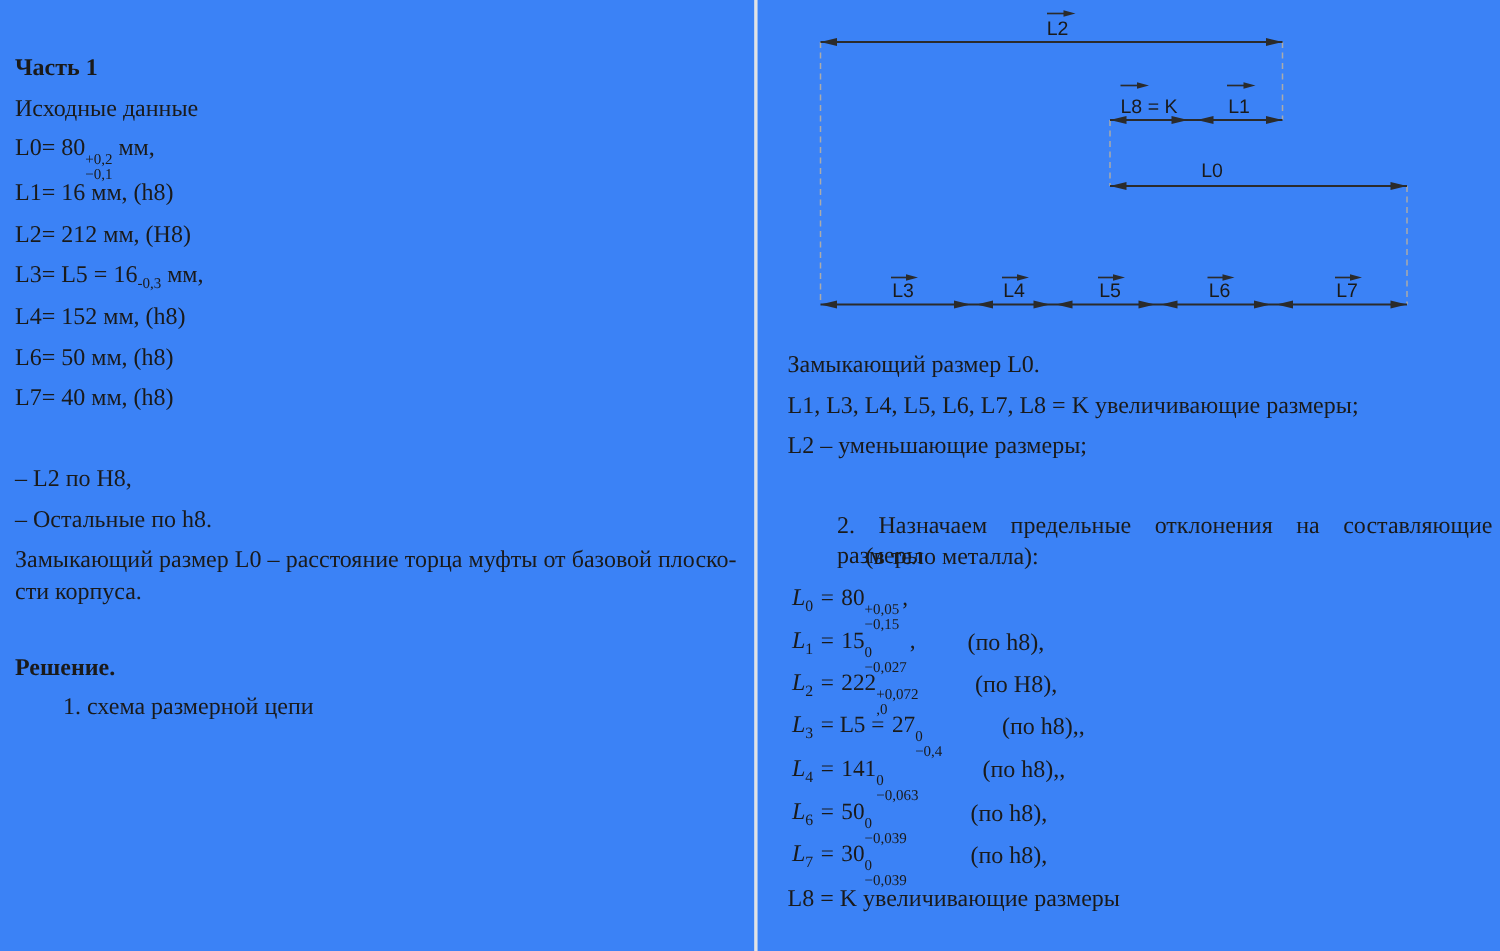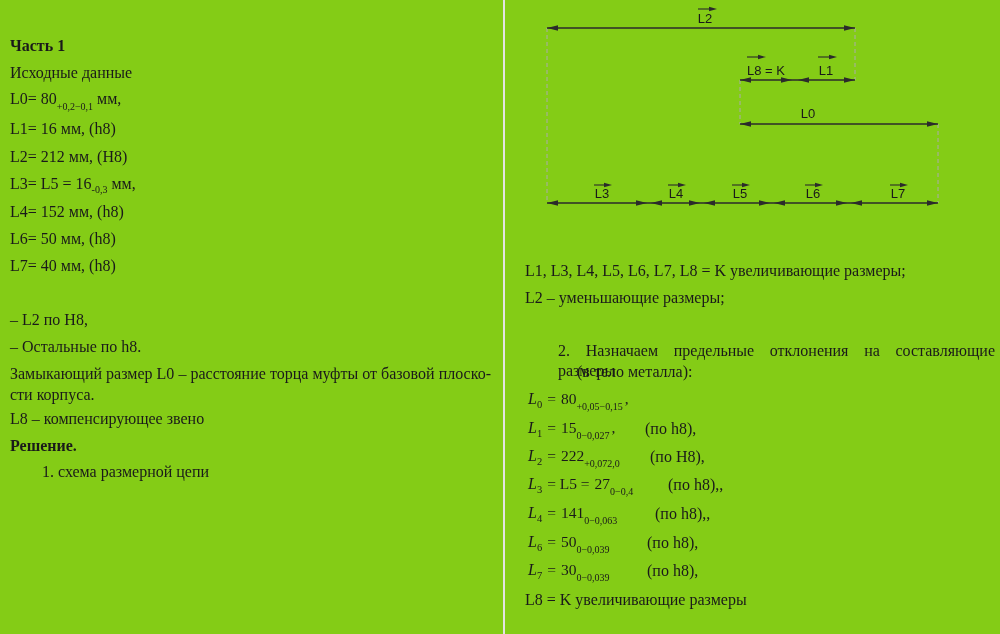--- a/index.html
+++ b/index.html
@@ -1,28 +1,28 @@
 <!DOCTYPE html>
 <html><head>
 <meta charset="utf-8">
 <style>
   html,body{margin:0;padding:0;}
   body{
     width:1000px;height:634px;background:#ffffff;position:relative;overflow:hidden;
     font-family:"Liberation Serif",serif;color:#1a1a1a;
   }
-  .page{position:absolute;top:0;height:634px;background:#84cc16;}
+  .page{position:absolute;top:0;height:634px;background:#3b82f6;}
   #page-left{left:0;width:503px;}
   #page-right{left:505px;width:495px;}
   .divider{position:absolute;top:0;left:503px;width:2px;height:634px;background:#e3e3e3;}
   .ln{position:absolute;left:10px;font-size:16px;line-height:20px;white-space:nowrap;}
   .b{font-weight:bold;}
   .bi{font-weight:bold;}
   .just{white-space:normal;text-align:justify;text-align-last:justify;right:12px;}
-  .supsub{display:inline-flex;flex-direction:row;align-items:flex-start;
+  .supsub{display:inline-flex;flex-direction:column;align-items:flex-start;
           vertical-align:-6px;font-size:10px;line-height:9.5px;letter-spacing:0;}
   sub.inl{font-size:10px;}
   
   .rln{position:absolute;left:20px;font-size:16px;line-height:20px;white-space:nowrap;}
   .step2a{position:absolute;left:53px;width:437px;font-size:16px;line-height:20px;
           text-align:justify;text-align-last:justify;}
   .step2b{position:absolute;left:72px;font-size:16px;line-height:20px;white-space:nowrap;}
   
   .frow{position:absolute;left:23px;right:0;font-size:15.5px;height:24px;}
   .frow .mvar{font-style:italic;font-size:16px;}
@@ -58,21 +58,20 @@
   <div class="ln" style="top:202px">L4= 152 мм, (h8)</div>
   <div class="ln" style="top:229px">L6= 50 мм, (h8)</div>
   <div class="ln" style="top:256px">L7= 40 мм, (h8)</div>
 
   <div class="ln" style="top:310px">– L2 по H8,</div>
   <div class="ln" style="top:337px">– Остальные по h8.</div>
 
   <div class="ln just" style="top:364px">Замыкающий размер L0 – расстояние торца муфты от базовой плоско-</div>
   <div class="ln" style="top:385px">сти корпуса.</div>
 
-  <div class="ln" style="top:409px">L8 – компенсирующее звено</div>
   <div class="ln bi" style="top:436px">Решение.</div>
   <div class="ln" style="top:462px;left:42px">1. схема размерной цепи</div>
 </div>
 
 <div class="divider"></div>
 
 <div class="page" id="page-right">
 
   <svg id="diagram" width="495" height="230" viewBox="0 0 495 230">
 
@@ -141,20 +140,21 @@
       <line class="ovl" x1="300" y1="185" x2="314" y2="185"></line>
       <polygon class="ah" points="318,185 310,182.8 310,187.2"></polygon>
       <text x="308" y="198" text-anchor="middle">L6</text>
 
       <line class="ovl" x1="385" y1="185" x2="399" y2="185"></line>
       <polygon class="ah" points="403,185 395,182.8 395,187.2"></polygon>
       <text x="393" y="198" text-anchor="middle">L7</text>
     </g>
   </svg>
 
+  <div class="rln" style="top:234px">Замыкающий размер L0.</div>
   <div class="rln" style="top:261px">L1, L3, L4, L5, L6, L7, L8 = K увеличивающие размеры;</div>
   <div class="rln" style="top:288px">L2 – уменьшающие размеры;</div>
   <div class="step2a" style="top:341px">2. Назначаем предельные отклонения на составляющие размеры</div>
   <div class="step2b" style="top:362px">(в тело металла):</div>
 
   <div class="frow" style="top:390px">
     <span class="mvar">L</span><sub>0</sub><span class="mmid">=</span><span>80</span><span class="supsub">
         <span>+0,05</span>
         <span>−0,15</span>
       </span><span class="mtail">,</span>

